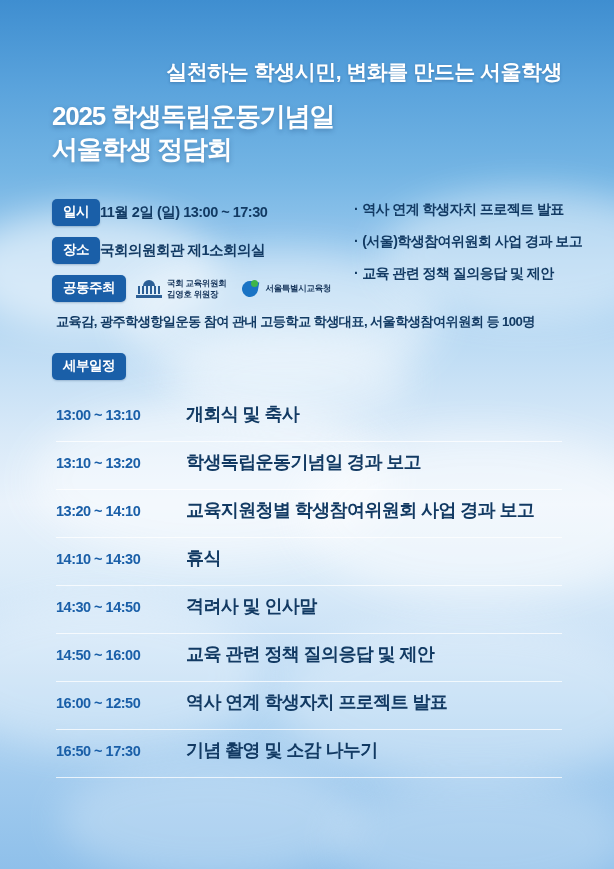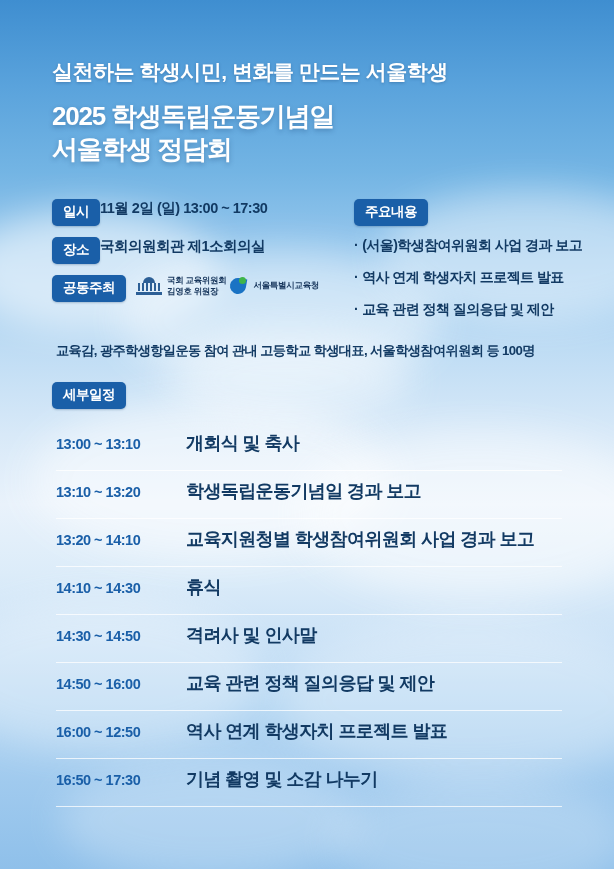--- a/index.html
+++ b/index.html
@@ -59,20 +59,21 @@
   }
 
   .tagline {
     margin-top: 58px;
     font-size: 21px;
     font-weight: bold;
     color: #ffffff;
     letter-spacing: -0.5px;
     text-shadow: 0 1px 3px rgba(20,60,110,.35);
     white-space: nowrap;
+    text-align: right;
   }
 
   .title {
     margin-top: 14px;
     font-size: 26px;
     font-weight: bold;
     color: #ffffff;
     line-height: 1.25;
     letter-spacing: -1.2px;
     text-shadow: 0 2px 5px rgba(20,60,110,.35);
@@ -93,21 +94,21 @@
   .info-grid {
     margin-top: 34px;
     display: flex;
     gap: 0;
   }
   .info-left { width: 296px; flex: none; }
   .info-right { flex: 1; padding-left: 6px; }
 
   .row {
     display: flex;
-    align-items: flex-start;
+    align-items: center;
     margin-bottom: 11px;
   }
   .pill {
     display: inline-block;
     background: #1a5fa8;
     color: #ffffff;
     font-size: 13.5px;
     font-weight: bold;
     letter-spacing: -0.5px;
     padding: 4px 11px 5px;
@@ -120,21 +121,21 @@
     font-weight: bold;
     color: #123a63;
     letter-spacing: -0.5px;
     white-space: nowrap;
   }
 
   .hosts {
     margin-left: 10px;
     display: flex;
     align-items: center;
-    gap: 2px;
+    gap: 14px;
   }
   .host {
     display: flex;
     align-items: center;
     gap: 5px;
   }
   .host-name {
     font-size: 8.5px;
     font-weight: bold;
     color: #17365c;
@@ -180,21 +181,21 @@
     font-weight: bold;
     color: #123a63;
     letter-spacing: -0.55px;
     margin-bottom: 14px;
     white-space: nowrap;
   }
   .bullet .dot { color: #123a63; margin-right: 4px; }
 
   .target-row { margin-top: 2px; }
   .target-value {
-    margin-top: 9px;
+    margin-top: 0;
     margin-left: 4px;
     font-size: 13.2px;
     font-weight: bold;
     color: #123a63;
     letter-spacing: -0.6px;
     white-space: nowrap;
   }
 
   .schedule-head { margin-top: 22px; }
   .schedule {
@@ -282,26 +283,23 @@
                   <span class="dot"></span>
               </span>
               <span class="host-name">서울특별시교육청</span>
             </span>
           </span>
         </div>
 
       </div>
 
       <div class="info-right">
-        <div class="row">
-          <span class="pill">주요내용</span>
-        </div>
         <div class="bullets">
+          <div class="bullet"><span class="dot">·</span><span>역사 연계 학생자치 프로젝트 발표</span></div>
           <div class="bullet"><span class="dot">·</span><span>(서울)학생참여위원회 사업 경과 보고</span></div>
-          <div class="bullet"><span class="dot">·</span><span>역사 연계 학생자치 프로젝트 발표</span></div>
           <div class="bullet"><span class="dot">·</span><span>교육 관련 정책 질의응답 및 제안</span></div>
         </div>
       </div>
 
     </div>
 
     <div class="target-value">교육감, 광주학생항일운동 참여 관내 고등학교 학생대표, 서울학생참여위원회 등 100명</div>
 
     <div class="row schedule-head">
       <span class="pill">세부일정</span>

